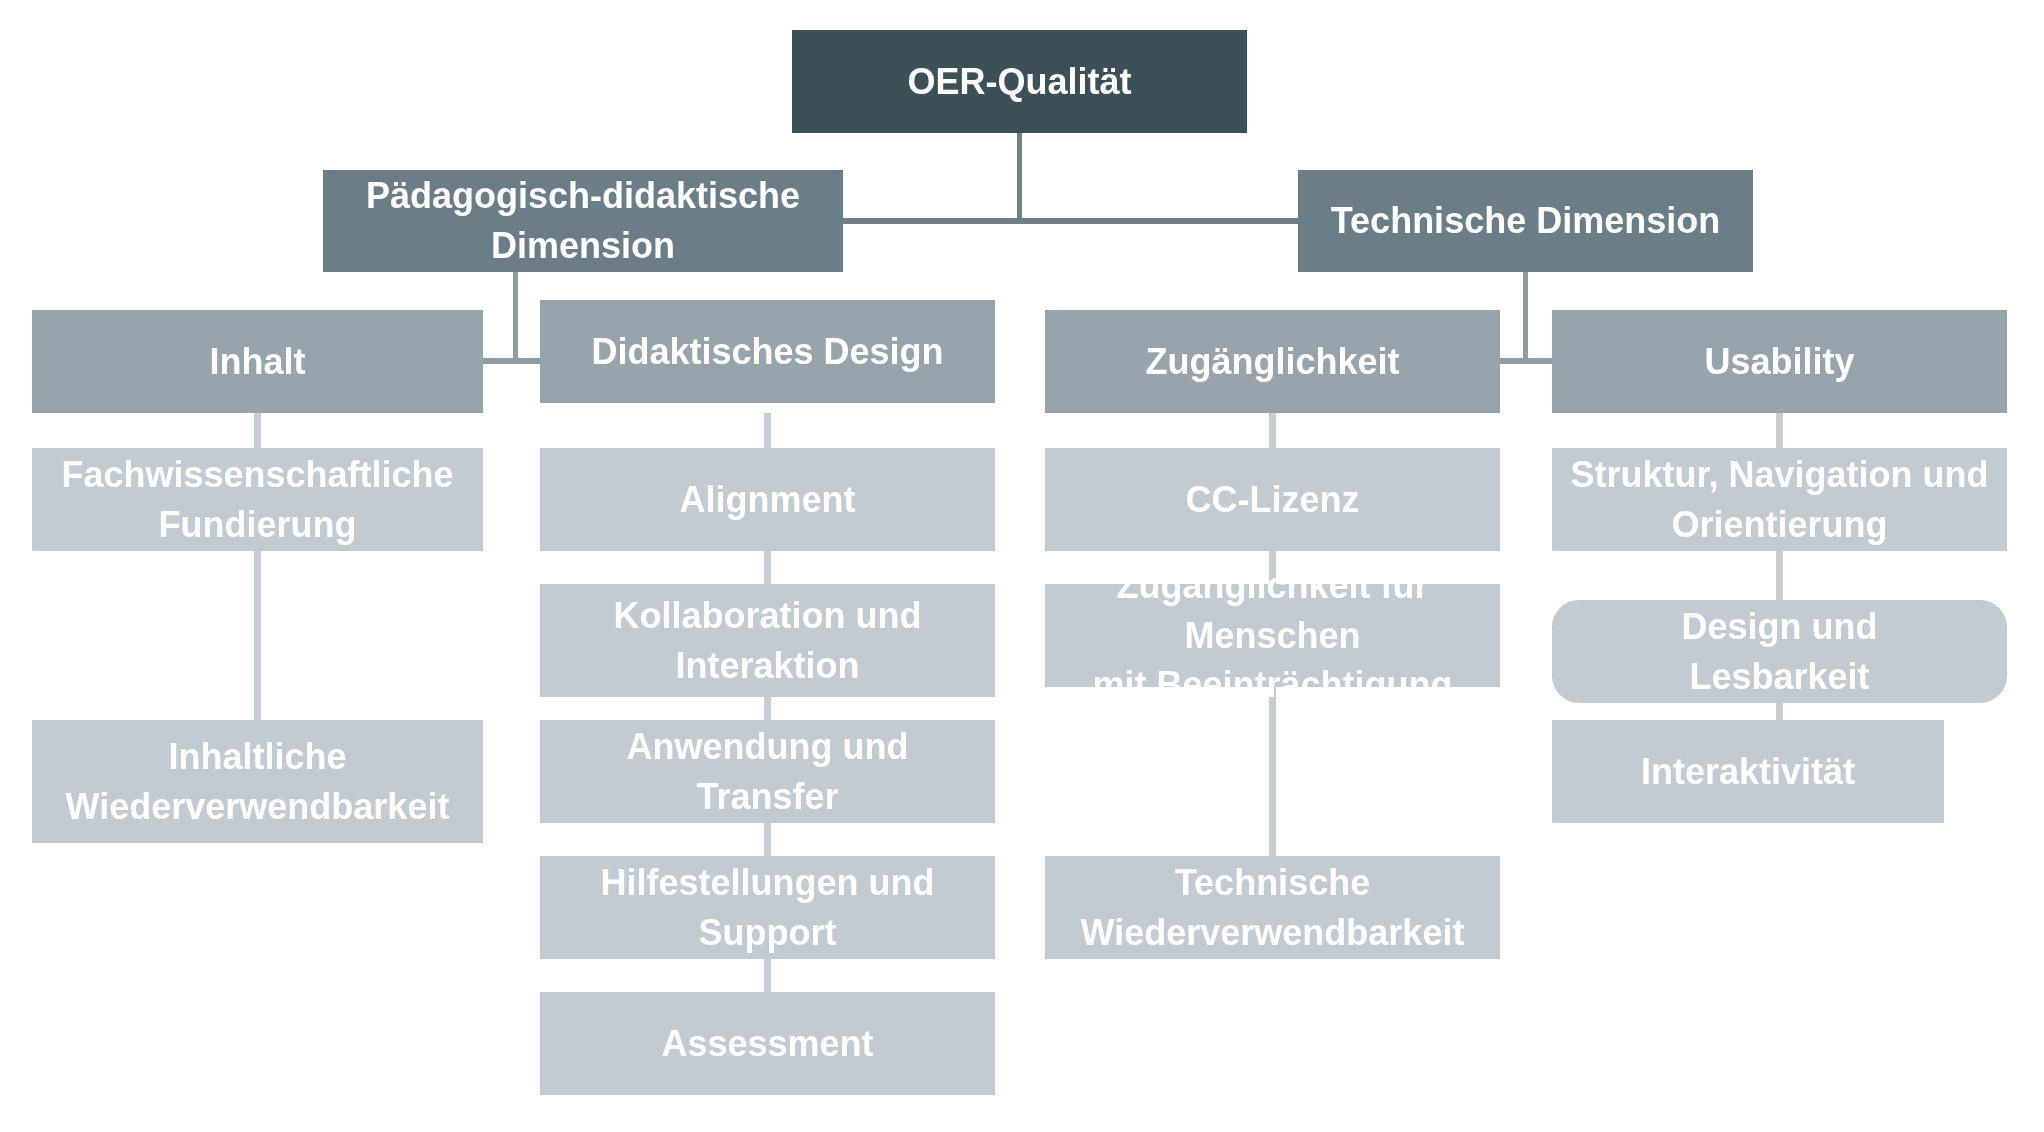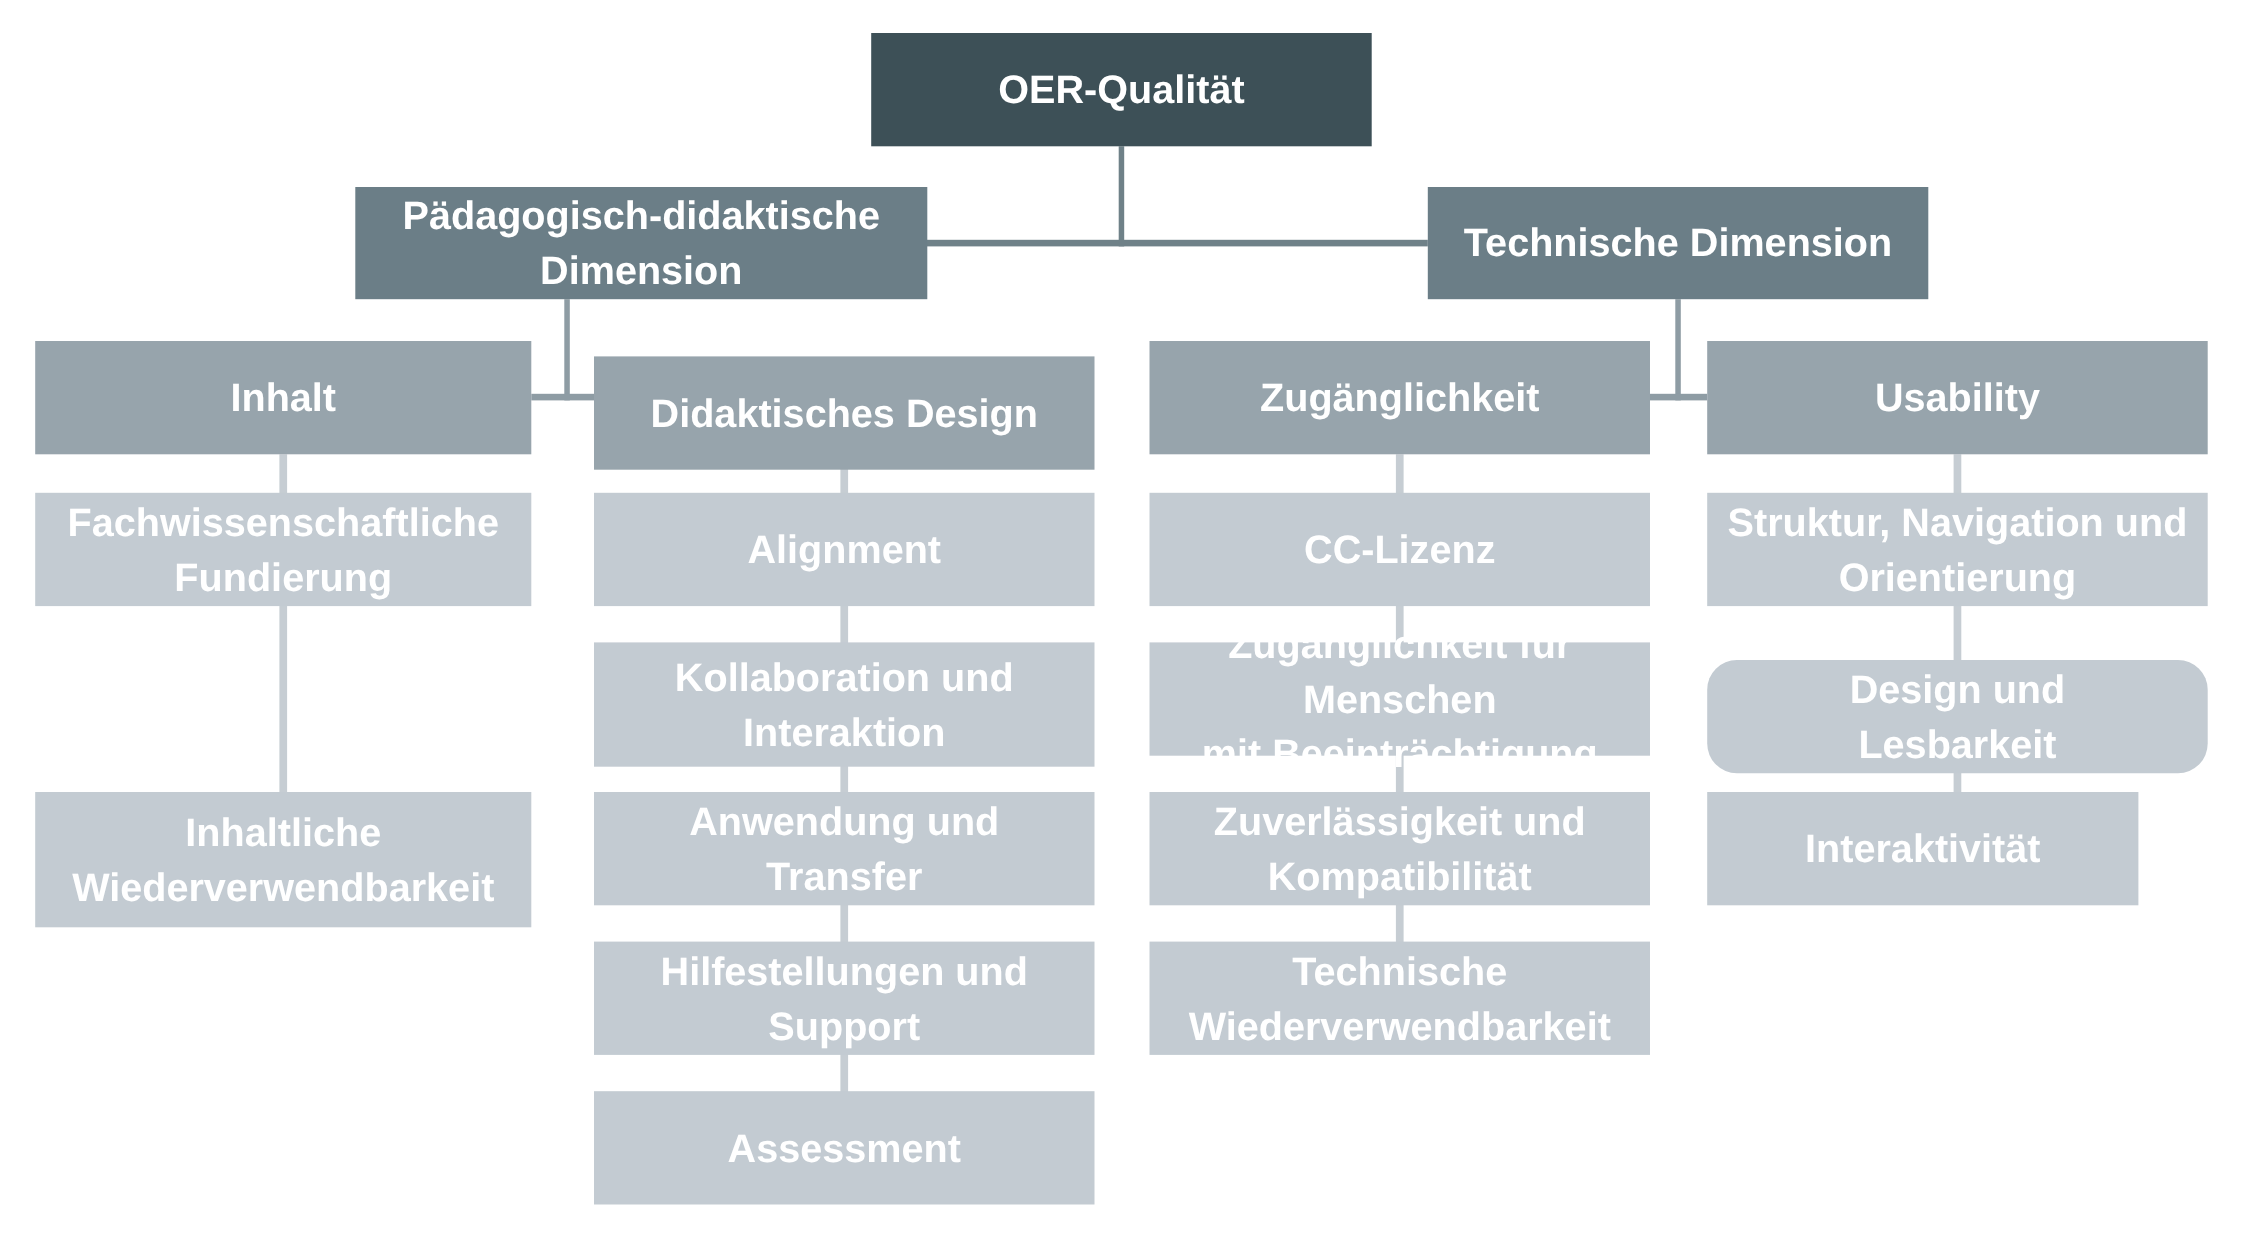--- a/index.html
+++ b/index.html
@@ -64,36 +64,34 @@
   <div class="box l2" style="left:287px; top:170px; width:520px; height:102px;margin-left:36px;">Pädagogisch-didaktische
 Dimension</div>
   <div class="box l2" style="left:1298px; top:170px; width:455px; height:102px;">Technische Dimension</div>
 
   <div class="box l3" style="left:32px; top:310px; width:451px; height:103px;">Inhalt</div>
   <div class="box l4" style="left:32px; top:448px; width:451px; height:103px;">Fachwissenschaftliche
 Fundierung</div>
   <div class="box l4" style="left:32px; top:720px; width:451px; height:123px;">Inhaltliche
 Wiederverwendbarkeit</div>
 
-  <div class="box l3" style="left:540px; top:324px; width:455px; height:103px;">Didaktisches Design</div>
+  <div class="box l3" style="left:540px; top:300px; width:455px; height:103px;">Didaktisches Design</div>
   <div class="box l4" style="left:540px; top:448px; width:455px; height:103px;">Alignment</div>
   <div class="box l4" style="left:540px; top:584px; width:455px; height:113px;">Kollaboration und
 Interaktion</div>
   <div class="box l4" style="left:540px; top:720px; width:455px; height:103px;">Anwendung und
 Transfer</div>
   <div class="box l4" style="left:540px; top:856px; width:455px; height:103px;">Hilfestellungen und
 Support</div>
   <div class="box l4" style="left:540px; top:992px; width:455px; height:103px;">Assessment</div>
 
   <div class="box l3" style="left:1045px; top:310px; width:455px; height:103px;">Zugänglichkeit</div>
   <div class="box l4" style="left:1045px; top:448px; width:455px; height:103px;">CC-Lizenz</div>
   <div class="box l4" style="left:1045px; top:584px; width:455px; height:103px;">Zugänglichkeit für Menschen
 mit Beeinträchtigung</div>
-  <div class="box l4" style="left:1045px; top:720px; width:455px; height:103px;">Zuverlässigkeit und
-Kompatibilität</div>
   <div class="box l4" style="left:1045px; top:856px; width:455px; height:103px;">Technische
 Wiederverwendbarkeit</div>
 
   <div class="box l3" style="left:1552px; top:310px; width:455px; height:103px;">Usability</div>
   <div class="box l4" style="left:1552px; top:448px; width:455px; height:103px;">Struktur, Navigation und
 Orientierung</div>
   <div class="box l4" style="left:1552px; top:600px; width:455px; height:103px;border-radius:27px;">Design und
 Lesbarkeit</div>
   <div class="box l4" style="left:1552px; top:720px; width:392px; height:103px;">Interaktivität</div>
 

